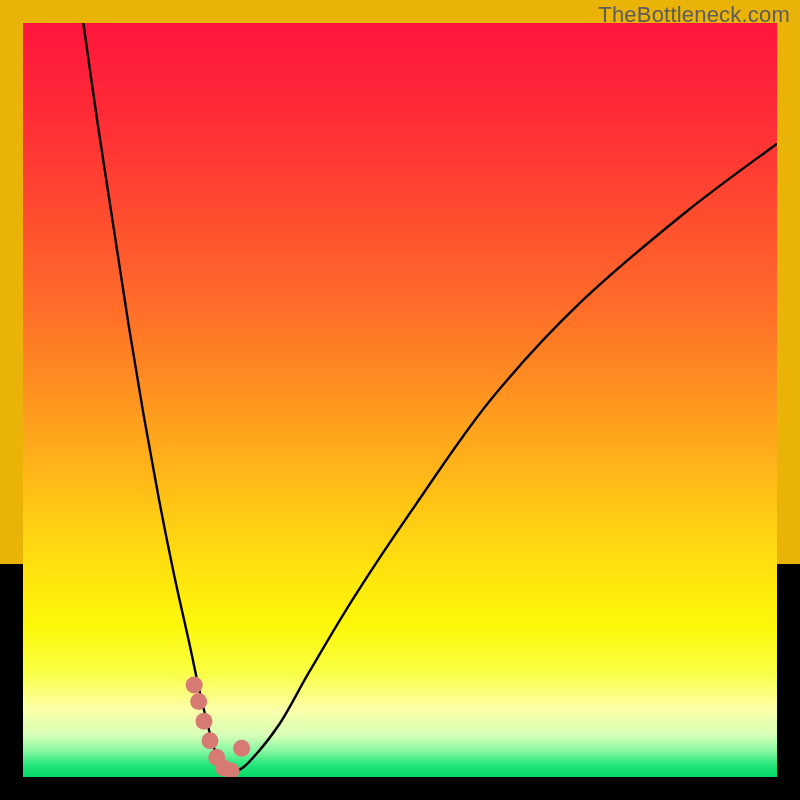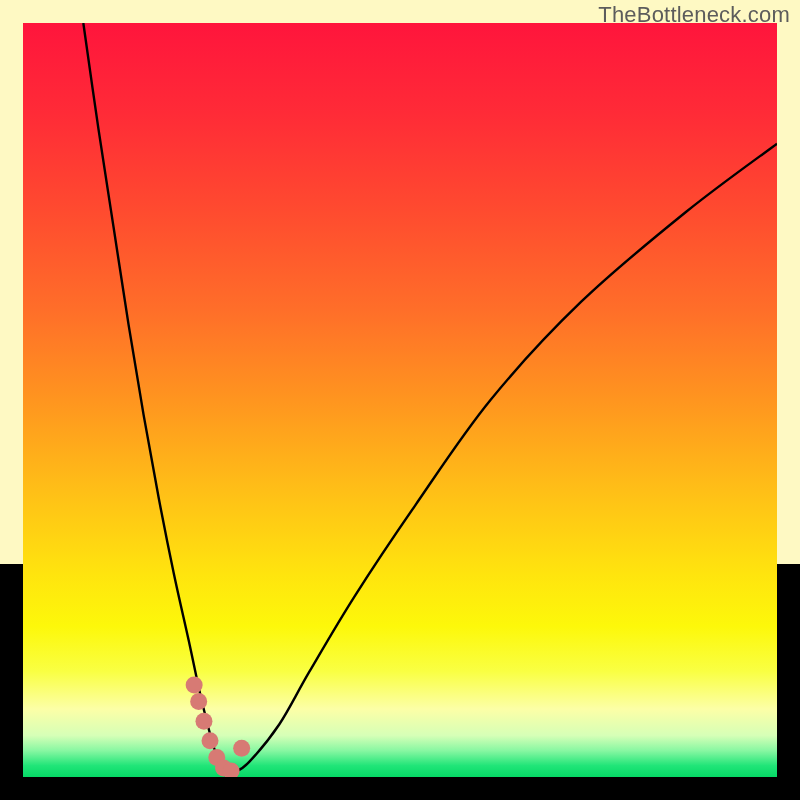--- a/index.html
+++ b/index.html
@@ -8,21 +8,21 @@
     width: 800px;
     height: 800px;
     overflow: hidden;
     background: #000;
     font-family: Arial, Helvetica, sans-serif;
   }
   .frame {
     position: absolute;
     top: 0; left: 0;
     width: 800px; height: 564px;
-    background: #fef9c3;
+    background: #eab308;
   }
   .plot-area {
     position: absolute;
     top: 23px;
     left: 23px;
     width: 754px;
     height: 754px;
     overflow: hidden;
   }
   .gradient-bg {

